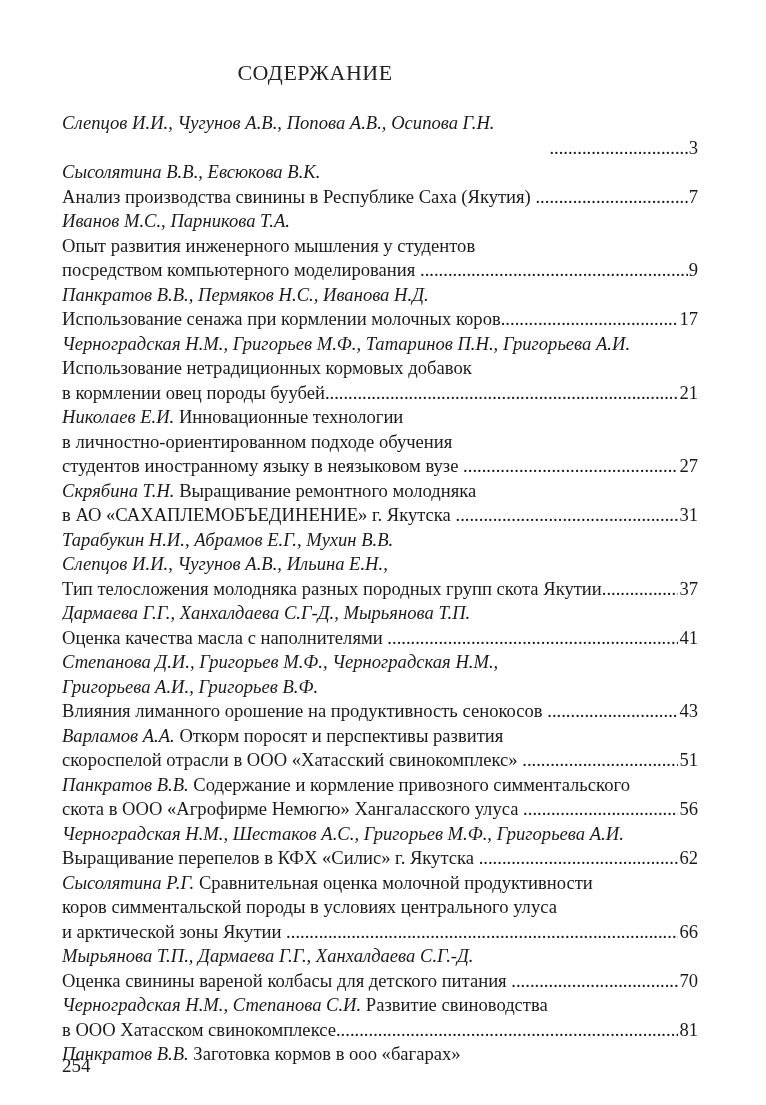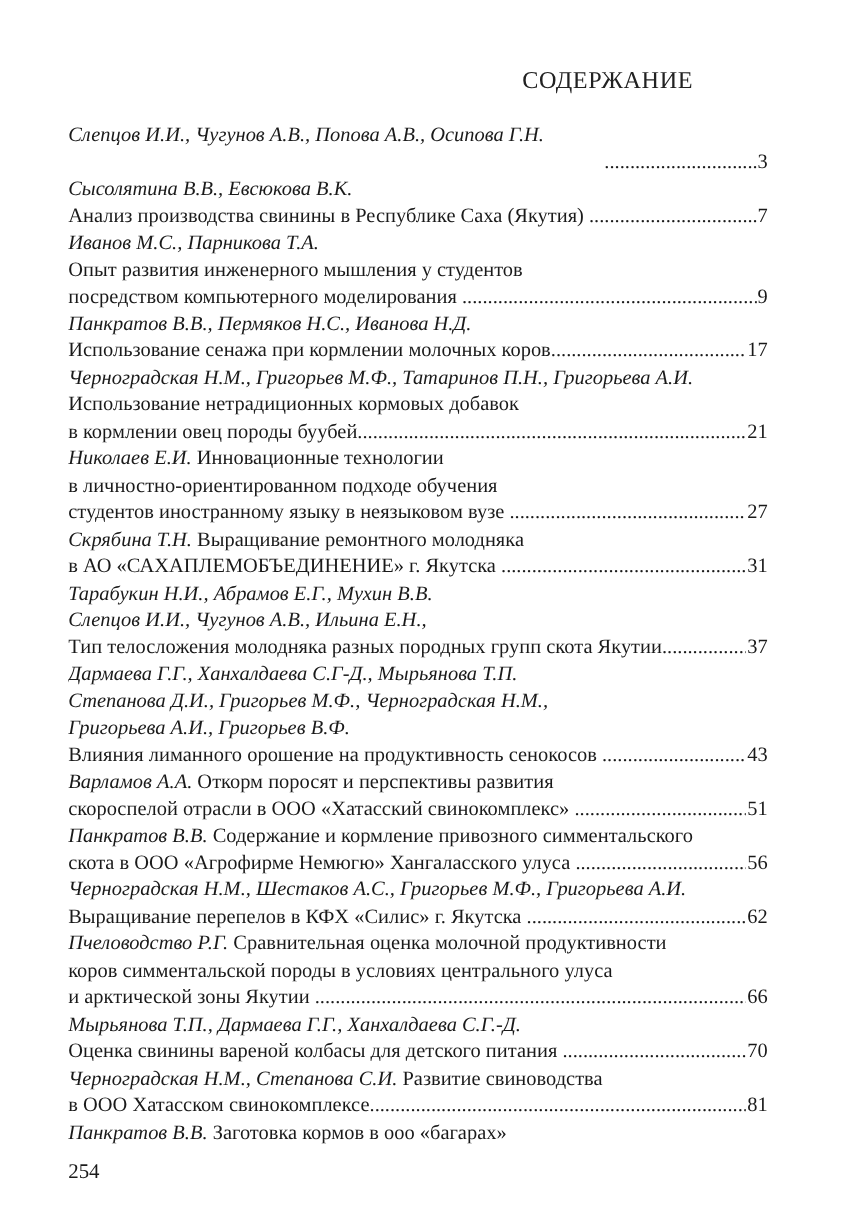--- a/index.html
+++ b/index.html
@@ -1,18 +1,18 @@
 <!DOCTYPE html>
 <html><head>
 <meta charset="utf-8">
 <style>
   html, body { margin: 0; padding: 0; background: #ffffff; }
   body { width: 766px; height: 1105px; position: relative; overflow: hidden;
          font-family: "Liberation Serif", "DejaVu Serif", serif; color: #1a1a1a; }
-  .title { position: absolute; top: 60px; left: 0; width: 630px; text-align: right;
+  .title { position: absolute; top: 60px; left: 0; width: 630px; text-align: center;
            font-size: 22px; letter-spacing: 0.5px; color: #222; }
   .toc { position: absolute; top: 111px; left: 62px; width: 636px; }
   .line { height: 24.5px; line-height: 24.5px; font-size: 18.6px; white-space: nowrap; overflow: hidden; display: flex; }
   .auth { font-style: italic; }
   .lead { flex: 1 1 auto; overflow: hidden; white-space: nowrap; }
   .lead::after { content: " ........................................................................................................................................................................................................"; letter-spacing: 0px; }
   .pg { flex: 0 0 auto; padding-left: 1px; }
   .txt { flex: 0 0 auto; font-family: Liberation Serif, serif; }
   .pagenum { position: absolute; top: 1027px; left: 62px; font-size: 19px; margin-top: 28px; }
 </style>
@@ -112,20 +112,25 @@
       <div class="line">
         <span class="txt" style="white-space: pre;">Тип телосложения молодняка разных породных групп скота Якутии</span>
         <span class="lead"></span>
         <span class="pg">37</span>
       </div>
     </div>
     <div class="entry">
       <div class="line">
         <span class="auth txt">Дармаева Г.Г., Ханхалдаева С.Г-Д., Мырьянова Т.П.</span>
       </div>
+      <div class="line">
+        <span class="txt" style="white-space: pre;">Оценка качества масла с наполнителями </span>
+        <span class="lead"></span>
+        <span class="pg">41</span>
+      </div>
     </div>
     <div class="entry">
       <div class="line">
         <span class="auth txt">Степанова Д.И., Григорьев М.Ф., Черноградская Н.М.,</span>
       </div>
       <div class="line">
         <span class="auth txt">Григорьева А.И., Григорьев В.Ф.</span>
       </div>
       <div class="line">
         <span class="txt" style="white-space: pre;">Влияния лиманного орошение на продуктивность сенокосов </span>
@@ -160,21 +165,21 @@
         <span class="auth txt">Черноградская Н.М., Шестаков А.С., Григорьев М.Ф., Григорьева А.И.</span>
       </div>
       <div class="line">
         <span class="txt" style="white-space: pre;">Выращивание перепелов в КФХ «Силис» г. Якутска </span>
         <span class="lead"></span>
         <span class="pg">62</span>
       </div>
     </div>
     <div class="entry">
       <div class="line">
-        <span class="auth txt">Пчеловодство Р.Г.</span>
+        <span class="auth txt">Сысолятина Р.Г.</span>
         <span class="txt" style="white-space: pre;"> Сравнительная оценка молочной продуктивности</span>
       </div>
       <div class="line">
         <span class="txt">коров симментальской породы в условиях центрального улуса</span>
       </div>
       <div class="line">
         <span class="txt" style="white-space: pre;">и арктической зоны Якутии </span>
         <span class="lead"></span>
         <span class="pg">66</span>
       </div>

